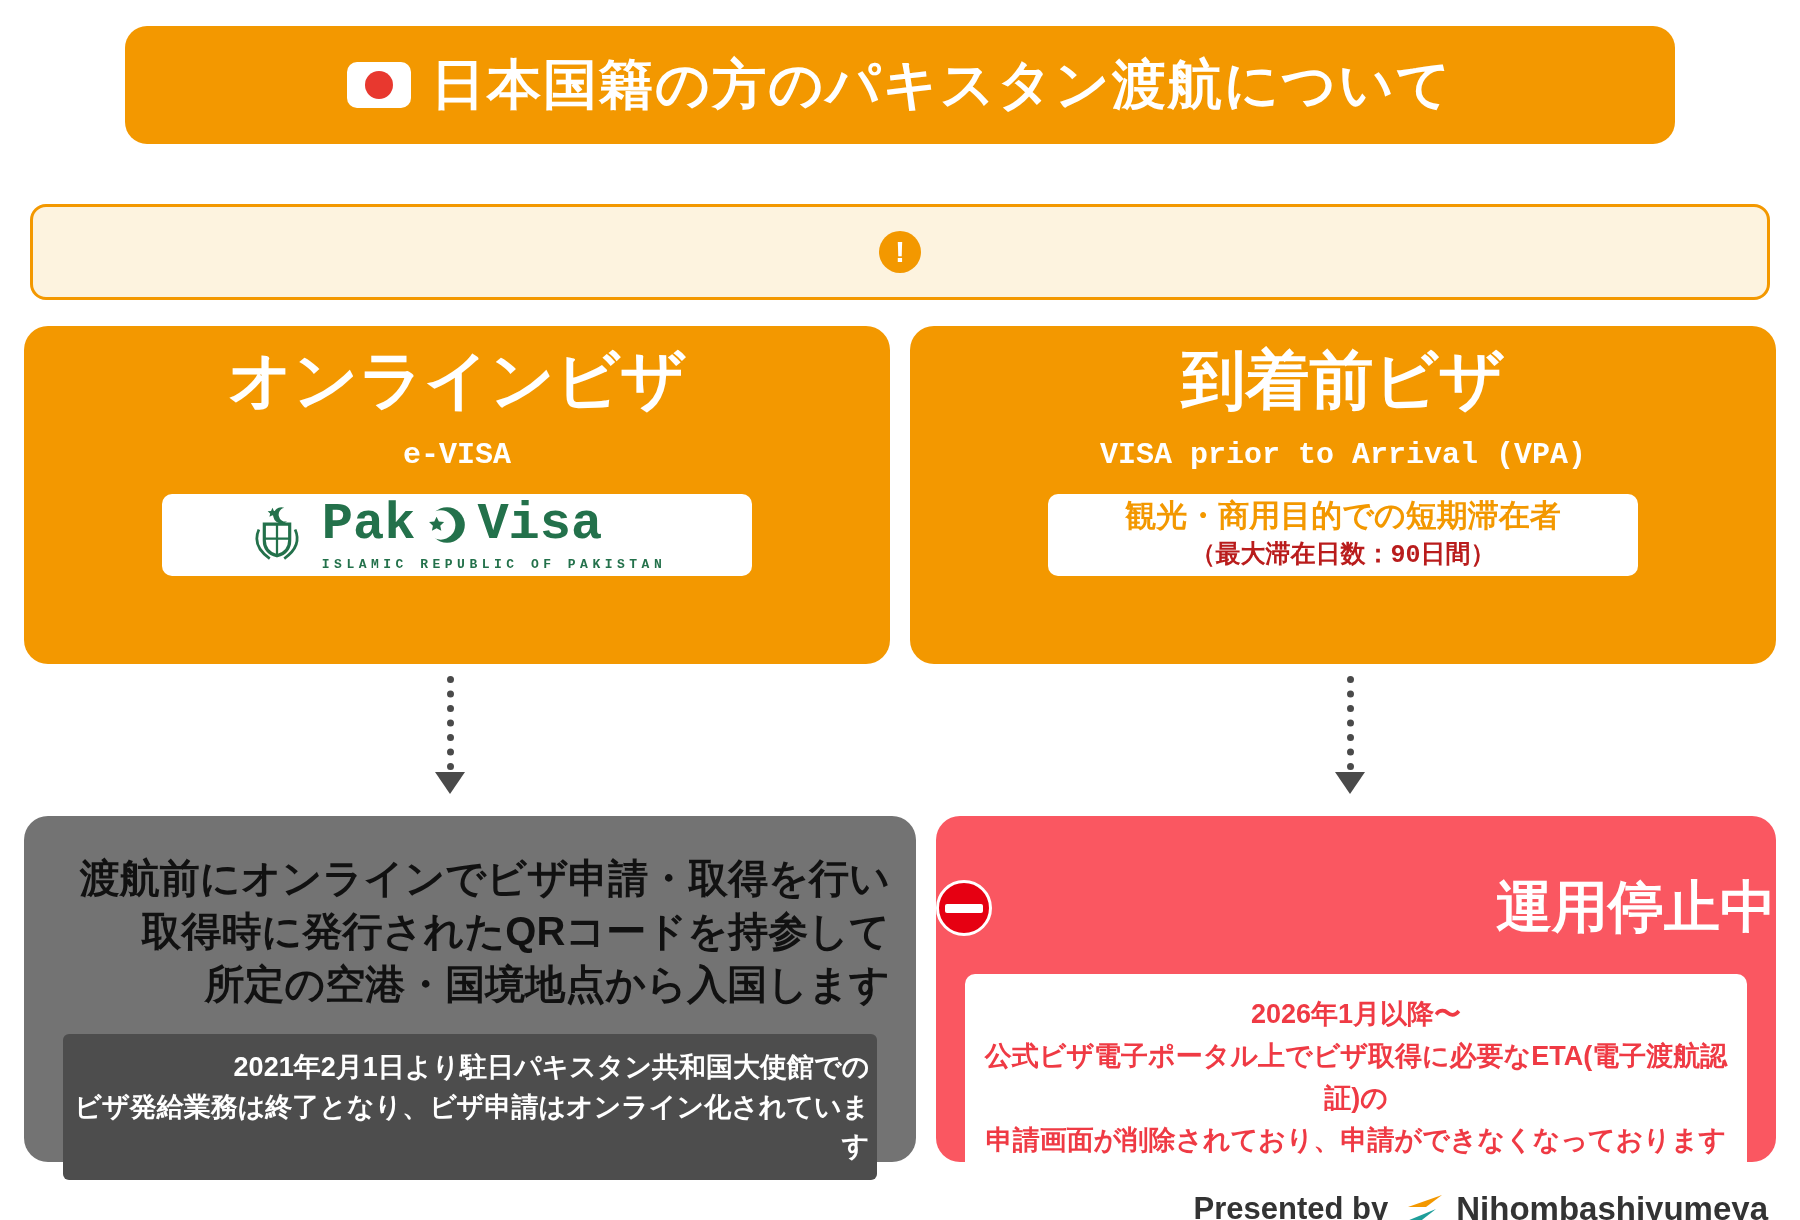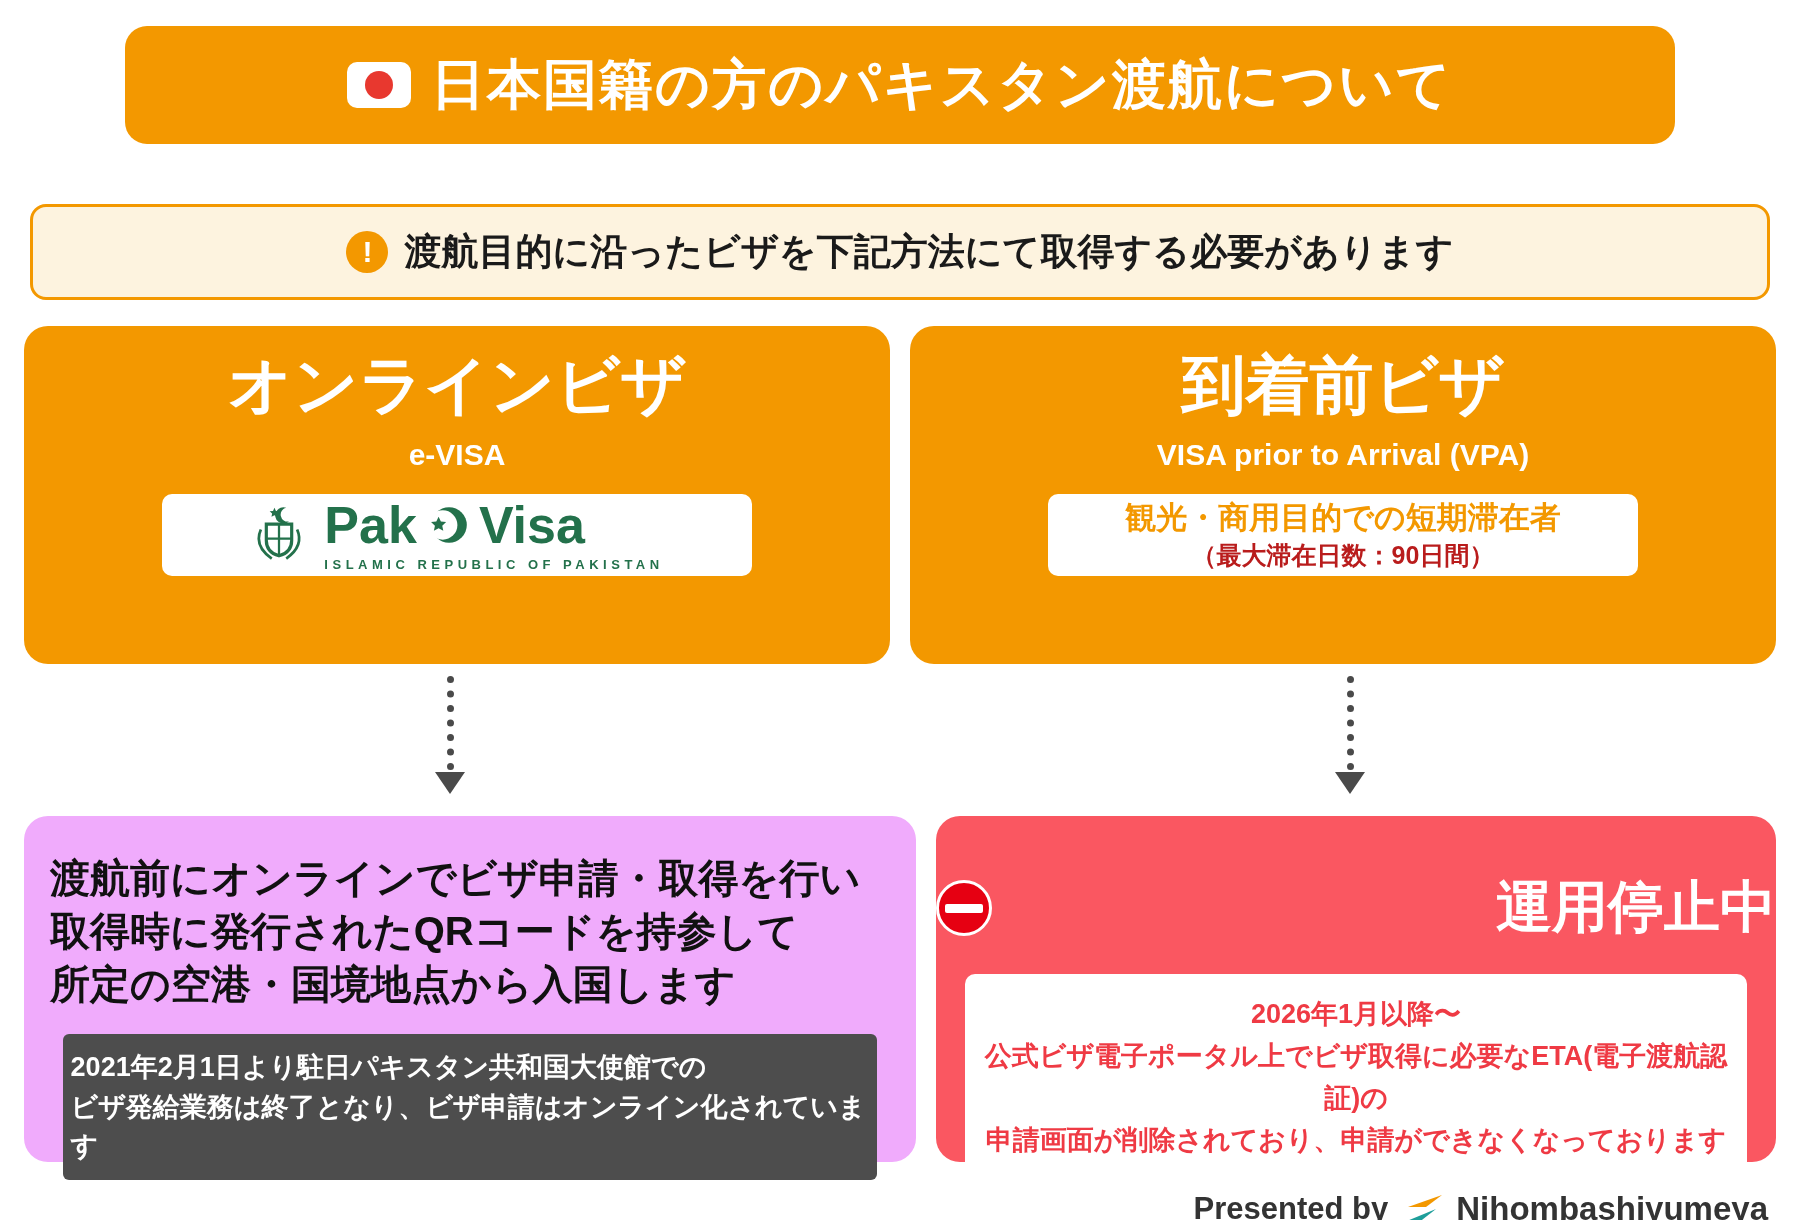--- a/index.html
+++ b/index.html
@@ -48,20 +48,21 @@
   }
   .notice-text { font-size: 37px; font-weight: bold; color: #1a1a1a; white-space: nowrap; }
 
   
   .columns { display: flex; gap: 20px; margin: 26px 24px 0; }
   .panel {
     flex: 1; height: 338px;
     background: #F39800; border-radius: 24px;
     color: #fff; text-align: center;
     padding-top: 26px;
+    font-family: Liberation Mono, monospace;
   }
   .panel-title { font-size: 64px; font-weight: bold; line-height: 1.05; }
   .panel-sub { font-size: 30px; font-weight: bold; margin-top: 19px; }
   .white-card {
     background: #fff; border-radius: 10px;
     width: 590px; height: 82px;
     margin: 22px auto 0;
     display: flex; align-items: center; justify-content: center;
   }
 
@@ -86,21 +87,21 @@
   .arrow-head {
     width: 0; height: 0; margin-top: 2px;
     border-left: 15px solid transparent;
     border-right: 15px solid transparent;
     border-top: 22px solid #4a4a4a;
   }
 
   
   .results { display: flex; gap: 20px; margin: 8px 24px 0; }
   .result { flex: 1; height: 346px; border-radius: 24px; }
-  .result-left { background: #f0abfc; padding: 36px 26px 0; text-align: left; }
+  .result-left { background: #737373; padding: 36px 26px 0; text-align: right; }
   .result-line { font-size: 40px; font-weight: bold; color: #111; line-height: 1.32; }
   .note {
     margin: 24px auto 0;
     background: #4D4D4D; border-radius: 6px;
     padding: 14px 8px;
     width: 97%;
   }
   .note-line { color: #fff; font-weight: bold; font-size: 27px; line-height: 1.45; }
 
   .result-right { background: #FA5761; text-align: center; padding-top: 54px; }
@@ -140,21 +141,20 @@
 
   <div class="header">
     <span class="flag">
       <span class="flag-dot"></span>
     </span>
     <h1 class="header-title">日本国籍の方のパキスタン渡航について</h1>
   </div>
 
   <div class="notice">
     <span class="warn-icon">!</span>
-    <span class="notice-text">渡航目的に沿ったビザを下記方法にて取得する必要があります</span>
   </div>
 
   <div class="columns">
 
     <div class="panel">
       <div class="panel-title">オンラインビザ</div>
       <div class="panel-sub">e-VISA</div>
       <div class="white-card">
         <div class="pak-logo">
           <svg class="pak-emblem" viewBox="0 0 64 72">

